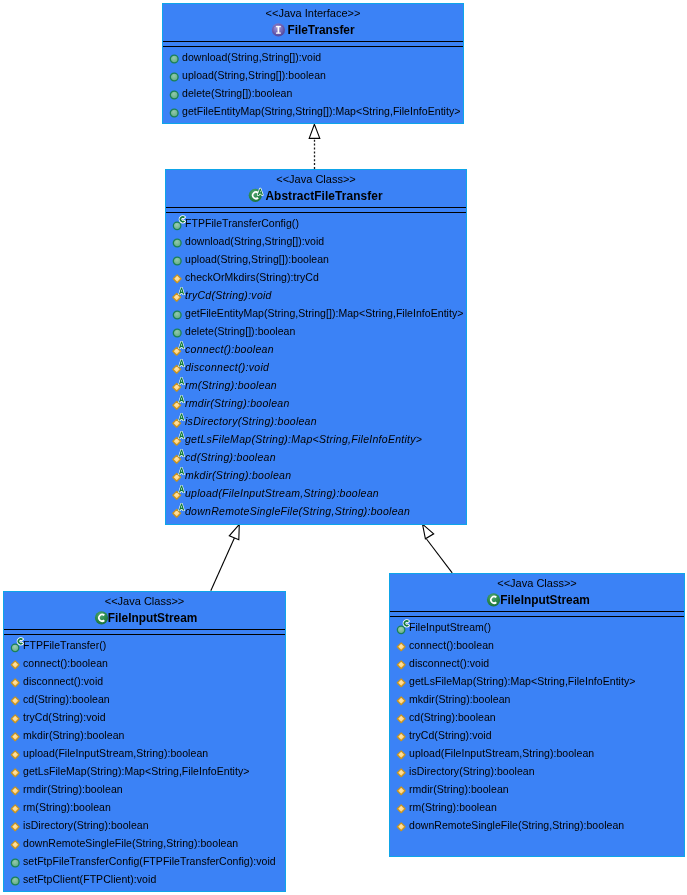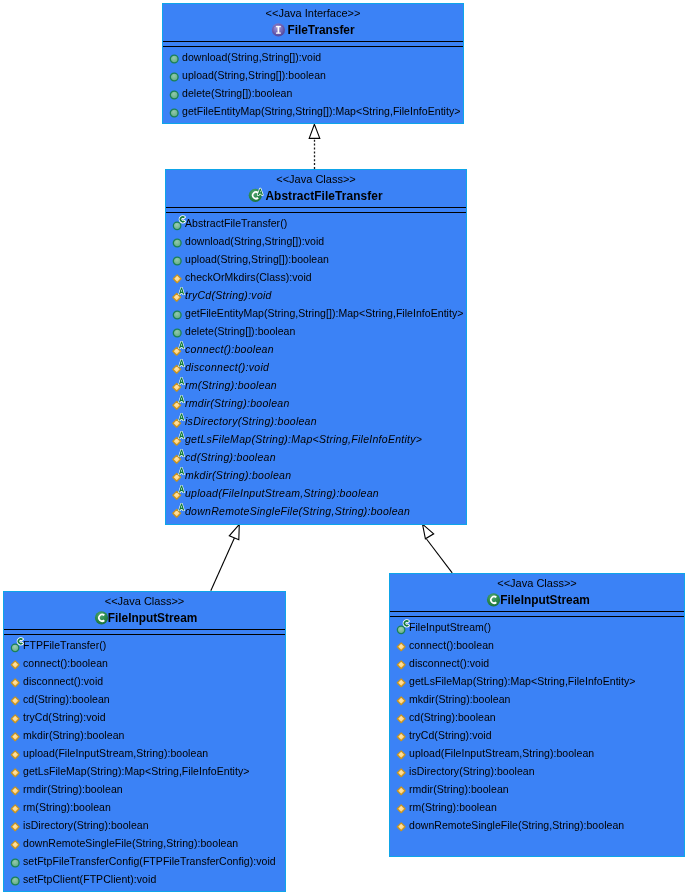--- a/index.html
+++ b/index.html
@@ -161,21 +161,21 @@
         <stop offset="0%" stop-color="#9ecdb2"></stop>
                   <stop offset="60%" stop-color="#77b995"></stop>
         <stop offset="100%" stop-color="#62a985"></stop>
                 </radialGradient>
               </defs>
       <circle cx="7.1" cy="11.8" r="3.75" fill="url(#pcg)" stroke="#1a8055" stroke-width="1.25"></circle>
       <path d="M15.05 3.05 A3.2 3.2 0 1 0 15.05 7.55 L13.6 6.4 A1.42 1.42 0 1 1 13.6 4.2 Z" fill="#ffffff" stroke="#ffffff" stroke-width="1.8" stroke-linejoin="round"></path>
       <path d="M15.05 3.05 A3.2 3.2 0 1 0 15.05 7.55 L13.6 6.4 A1.42 1.42 0 1 1 13.6 4.2 Z" fill="#147a3c"></path>
     </svg>
           </span>
-          <span>AbstractFileTransfer()</span>
+          <span>FTPFileTransferConfig()</span>
         </div>
         <div class="mrow">
           <span class="ico">
             <svg viewBox="0 0 15 18" width="15" height="18">
       <defs>
                 <radialGradient id="pmg" cx="45%" cy="35%" r="75%">
         <stop offset="0%" stop-color="#93c9ab"></stop>
                   <stop offset="60%" stop-color="#6fb590"></stop>
         <stop offset="100%" stop-color="#59a57f"></stop>
                 </radialGradient>
@@ -206,21 +206,21 @@
       <defs>
                 <radialGradient id="prg" cx="45%" cy="38%" r="72%">
         <stop offset="0%" stop-color="#ffe3a6"></stop>
                   <stop offset="60%" stop-color="#ffd480"></stop>
         <stop offset="100%" stop-color="#f7c663"></stop>
                 </radialGradient>
               </defs>
       <path d="M7.2 6.9 L11.1 10.8 L7.2 14.7 L3.3 10.8 Z" fill="url(#prg)" stroke="#c9941f" stroke-width="1.25" stroke-linejoin="round"></path>
     </svg>
           </span>
-          <span>checkOrMkdirs(Class):void</span>
+          <span>checkOrMkdirs(String):tryCd</span>
         </div>
         <div class="mrow ital">
           <span class="ico">
             <svg viewBox="0 0 18 18" width="18" height="18">
       <defs>
                 <radialGradient id="pag" cx="45%" cy="38%" r="72%">
         <stop offset="0%" stop-color="#ffe3a6"></stop>
                   <stop offset="60%" stop-color="#ffd480"></stop>
         <stop offset="100%" stop-color="#f7c663"></stop>
                 </radialGradient>

